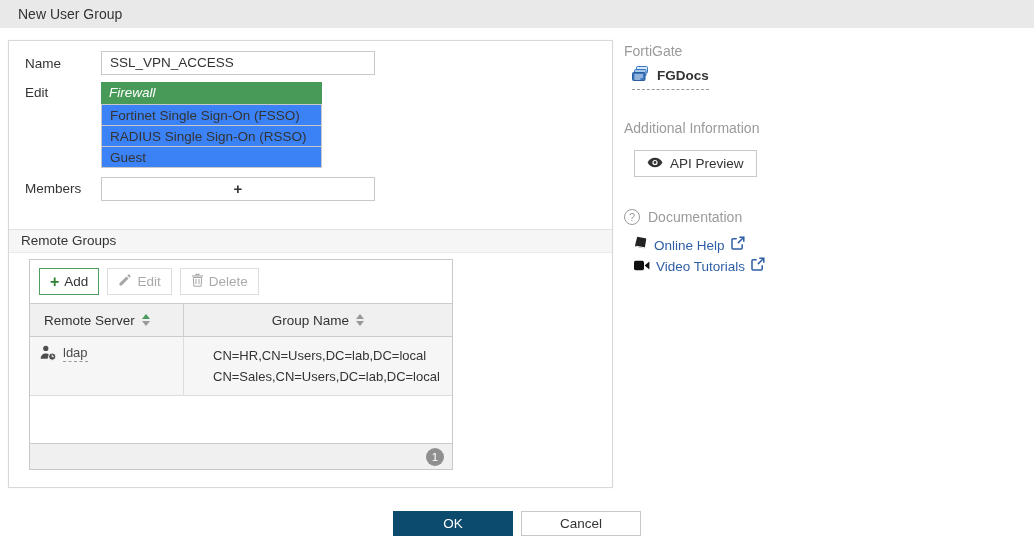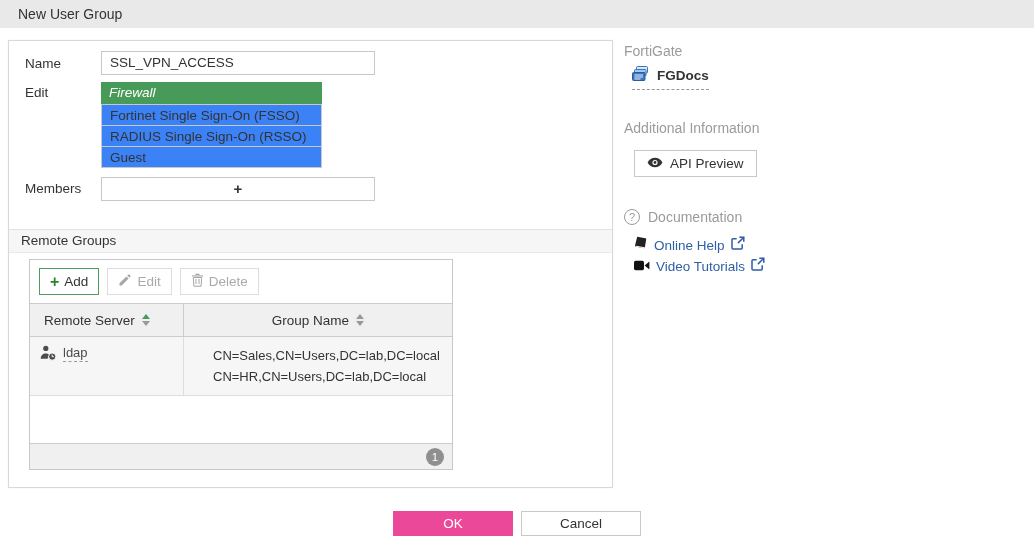--- a/index.html
+++ b/index.html
@@ -53,21 +53,21 @@
   .side-heading { position:absolute; left:2px; color:#9b9b9b; font-size:14px; }
   .fgdocs-row { position:absolute; left:10px; top:26px; display:inline-flex; align-items:center; gap:7px; border-bottom:1px dashed #999; padding-bottom:4px; cursor:pointer; }
   .fgdocs-label { font-weight:bold; color:#333; font-size:13.5px; }
   .api-btn { position:absolute; left:12px; top:110px; height:27px; display:inline-flex; align-items:center; gap:7px; padding:12px 12px; background:#fff; border:1px solid #c8c8c8; font-size:13.5px; color:#333; cursor:pointer; }
   .doc-heading { position:absolute; left:2px; top:169px; display:flex; align-items:center; gap:8px; color:#9b9b9b; font-size:14px; }
   .q-circle { width:16px; height:16px; border:1px solid #9b9b9b; border-radius:50%; display:flex; align-items:center; justify-content:center; font-size:11px; color:#9b9b9b; }
   .doc-link { position:absolute; left:12px; display:flex; align-items:flex-end; gap:6px; font-size:13.5px; color:#2e5ea5; cursor:pointer; }
   .doc-link .lbl { color:#2e5ea5; }
 
   
-  .ok-btn { position:absolute; left:393px; top:511px; width:120px; height:25px; background:#ec4899; color:#fff; border:none; font-size:13.5px; display:flex; align-items:center; justify-content:center; cursor:pointer; font-family:"Liberation Sans", sans-serif; }
+  .ok-btn { position:absolute; left:393px; top:511px; width:120px; height:25px; background:#0c4a6e; color:#fff; border:none; font-size:13.5px; display:flex; align-items:center; justify-content:center; cursor:pointer; font-family:"Liberation Sans", sans-serif; }
   .cancel-btn { position:absolute; left:521px; top:511px; width:120px; height:25px; background:#fff; color:#333; border:1px solid #c8c8c8; font-size:13.5px; display:flex; align-items:center; justify-content:center; cursor:pointer; font-family:"Liberation Sans", sans-serif; }
 </style>
 </head>
 <body>
 
 <div class="screen">
 
   <div class="titlebar">
     <span>New User Group</span>
   </div>
@@ -137,22 +137,22 @@
         <div class="cell1">
           <span><svg width="17" height="16" viewBox="0 0 17 16">
                 <circle cx="5.8" cy="3.4" r="2.6" fill="#4d4d4d"></circle>
                 <path d="M.7 13.8c0-3.4 2.2-5.4 5.1-5.4 1.6 0 3 .6 3.9 1.7-1.2.8-2 2.2-2 3.7z" fill="#4d4d4d"></path>
                 <circle cx="12.2" cy="11.6" r="3.6" fill="#4d4d4d" stroke="#fff" stroke-width="0.9"></circle>
                 <path d="M12.2 9.6v2.1h1.7" stroke="#fff" stroke-width="1" fill="none"></path>
               </svg></span>
           <span class="ldap-link">ldap</span>
         </div>
         <div class="cell2">
+          <div>CN=HR,CN=Users,DC=lab,DC=local</div>
           <div>CN=Sales,CN=Users,DC=lab,DC=local</div>
-          <div>CN=HR,CN=Users,DC=lab,DC=local</div>
         </div>
       </div>
 
       <div class="rg-filler"></div>
 
       <div class="rg-footer">
         <div class="page-badge">1</div>
       </div>
 
     </div>

